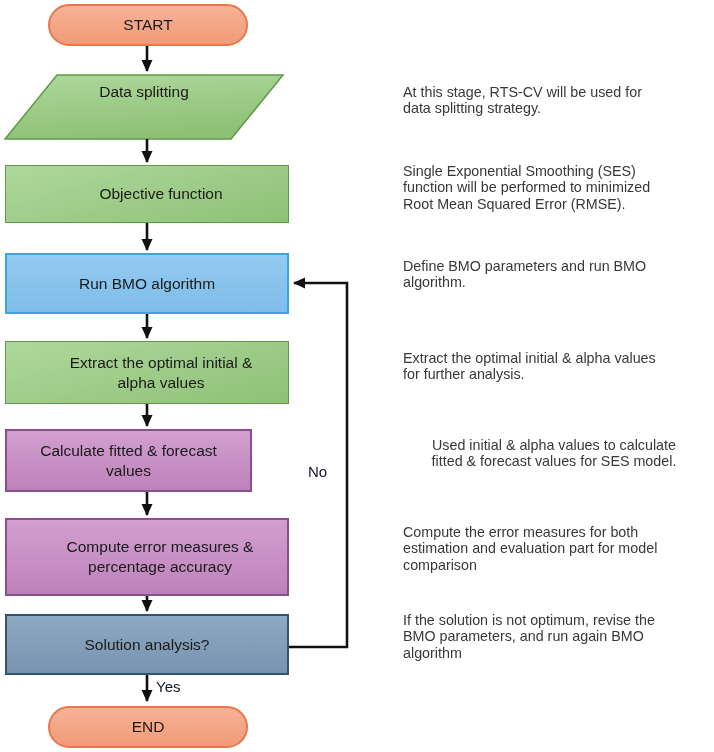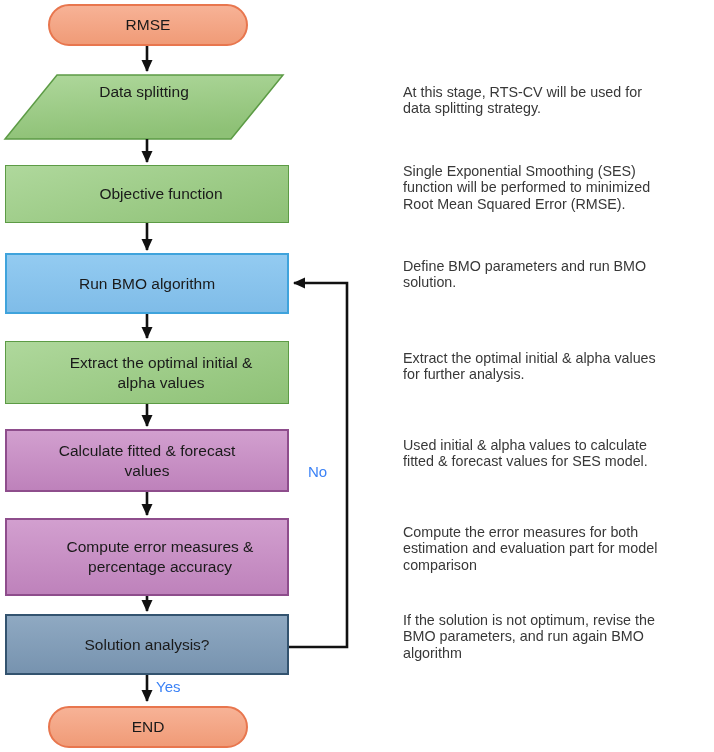--- a/index.html
+++ b/index.html
@@ -25,41 +25,41 @@
     background:linear-gradient(180deg,#D29FCF 0%,#BE82BB 100%); }
   .slate-box { border:2px solid #33536F;
     background:linear-gradient(180deg,#8FA9C2 0%,#7793AF 100%); }
   .para-label { background:transparent; border:none; }
 
   .n-start  { left:48px;  top:4px;   width:200px; height:42px; }
   .n-para   { left:5px;   top:60px;  width:278px; height:64px; }
   .n-obj    { left:5px;   top:165px; width:284px; height:58px; }
   .n-bmo    { left:5px;   top:253px; width:284px; height:61px; }
   .n-ext    { left:5px;   top:341px; width:284px; height:63px; }
-  .n-calc   { left:5px;   top:429px; width:284px; height:63px; }
+  .n-calc   { left:5px;   top:429px; width:247px; height:63px; }
   .n-comp   { left:5px;   top:518px; width:284px; height:78px;padding-left:26px; }
   .n-sol    { left:5px;   top:614px; width:284px; height:61px; }
   .n-end    { left:48px;  top:706px; width:200px; height:42px; }
 
   .edge-label {
-    position:absolute; font-size:15px; color:#3b82f6; line-height:16px;
+    position:absolute; font-size:15px; color:#0f172a; line-height:16px;
   }
   .lbl-no  { left:308px; top:464px; }
   .lbl-yes { left:156px; top:679px; }
 
   .annotation {
     position:absolute; left:403px; width:302px;
     font-size:14.3px; line-height:16.3px; color:#383838;
     white-space:pre-line;
   }
   .a1 { top:84px; }
   .a2 { top:163px; }
   .a3 { top:258px; }
   .a4 { top:350px; }
-  .a5 { top:437px; }
+  .a5 { top:437px;text-align:center; }
   .a6 { top:524px; }
   .a7 { top:612px; }
 </style>
 </head>
 <body>
 
 <div class="canvas">
 
   <svg class="connectors" viewBox="0 0 714 752" xmlns="http://www.w3.org/2000/svg">
     <defs>
@@ -81,21 +81,21 @@
       <line x1="147" y1="314" x2="147" y2="338" marker-end="url(#arrowhead)"></line>
       <line x1="147" y1="404" x2="147" y2="426" marker-end="url(#arrowhead)"></line>
       <line x1="147" y1="492" x2="147" y2="515" marker-end="url(#arrowhead)"></line>
       <line x1="147" y1="596" x2="147" y2="611" marker-end="url(#arrowhead)"></line>
       <line x1="147" y1="675" x2="147" y2="701" marker-end="url(#arrowhead)"></line>
       <path d="M 289 647 L 347 647 L 347 283 L 294 283" marker-end="url(#arrowhead)"></path>
     </g>
   </svg>
 
   <div class="node terminator n-start">
-    <span>RMSE</span>
+    <span>START</span>
   </div>
 
   <div class="node para-label n-para">
     <span>Data splitting</span>
   </div>
 
   <div class="node green-box n-obj">
     <span>Objective function</span>
   </div>
 
@@ -128,21 +128,21 @@
 
   <div class="edge-label lbl-no">No</div>
   <div class="edge-label lbl-yes">Yes</div>
 
   <div class="annotation a2">Single Exponential Smoothing (SES)
 function will be performed to minimized
 Root Mean Squared Error (RMSE).</div>
   <div class="annotation a1">At this stage, RTS-CV will be used for
 data splitting strategy.</div>
   <div class="annotation a3">Define BMO parameters and run BMO
-solution.</div>
+algorithm.</div>
   <div class="annotation a4">Extract the optimal initial &amp; alpha values
 for further analysis.</div>
   <div class="annotation a5">Used initial &amp; alpha values to calculate
 fitted &amp; forecast values for SES model.</div>
   <div class="annotation a6">Compute the error measures for both
 estimation and evaluation part for model
 comparison</div>
   <div class="annotation a7">If the solution is not optimum, revise the
 BMO parameters, and run again BMO
 algorithm</div>

